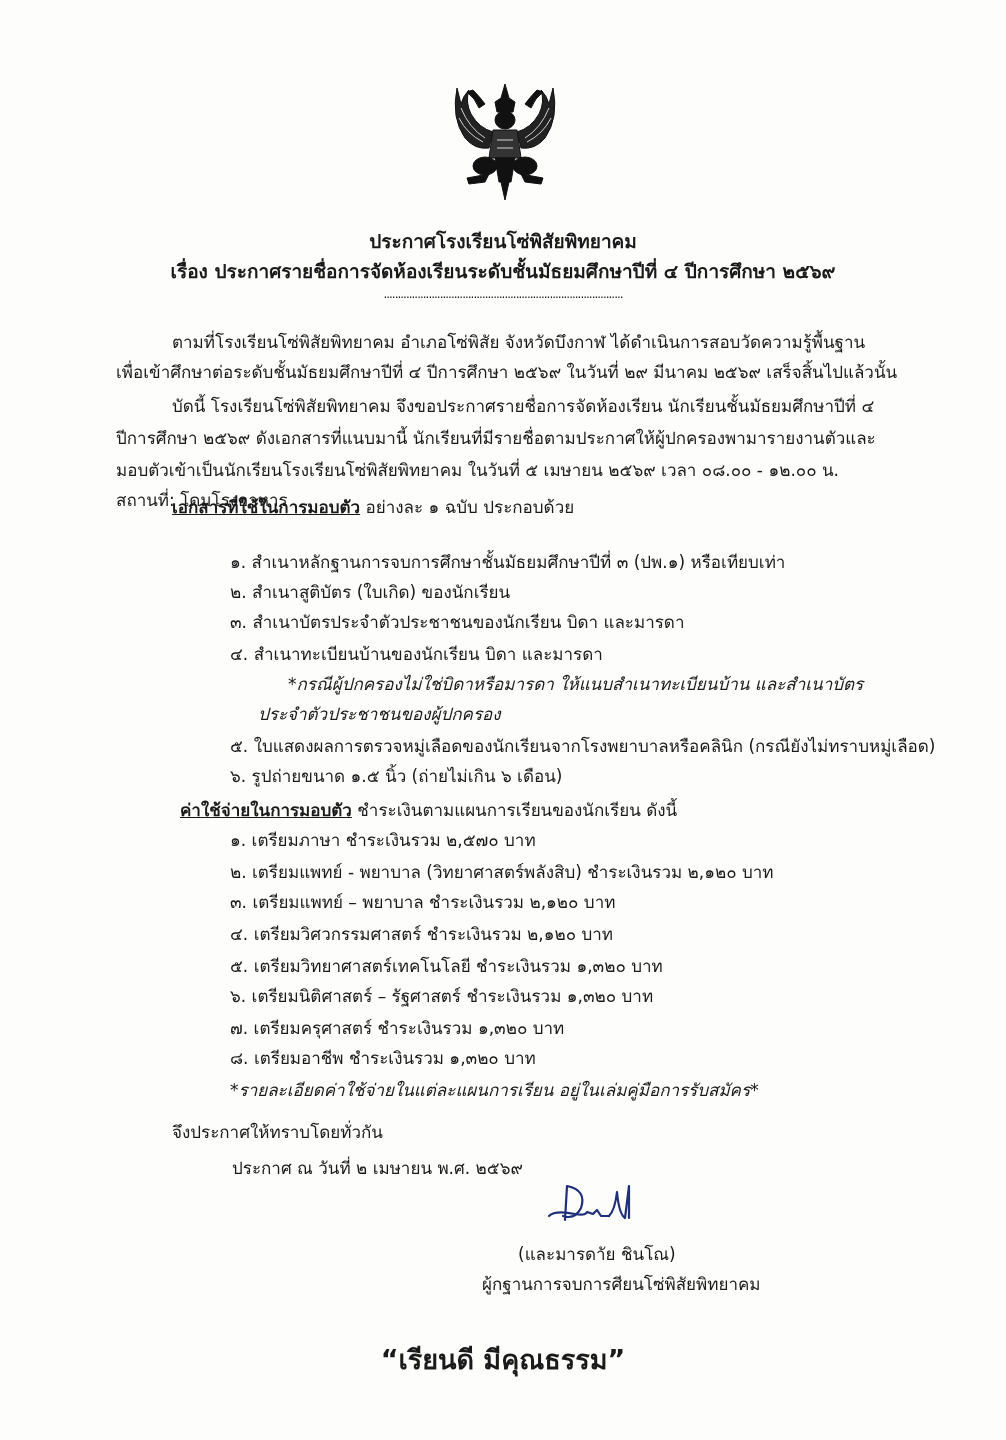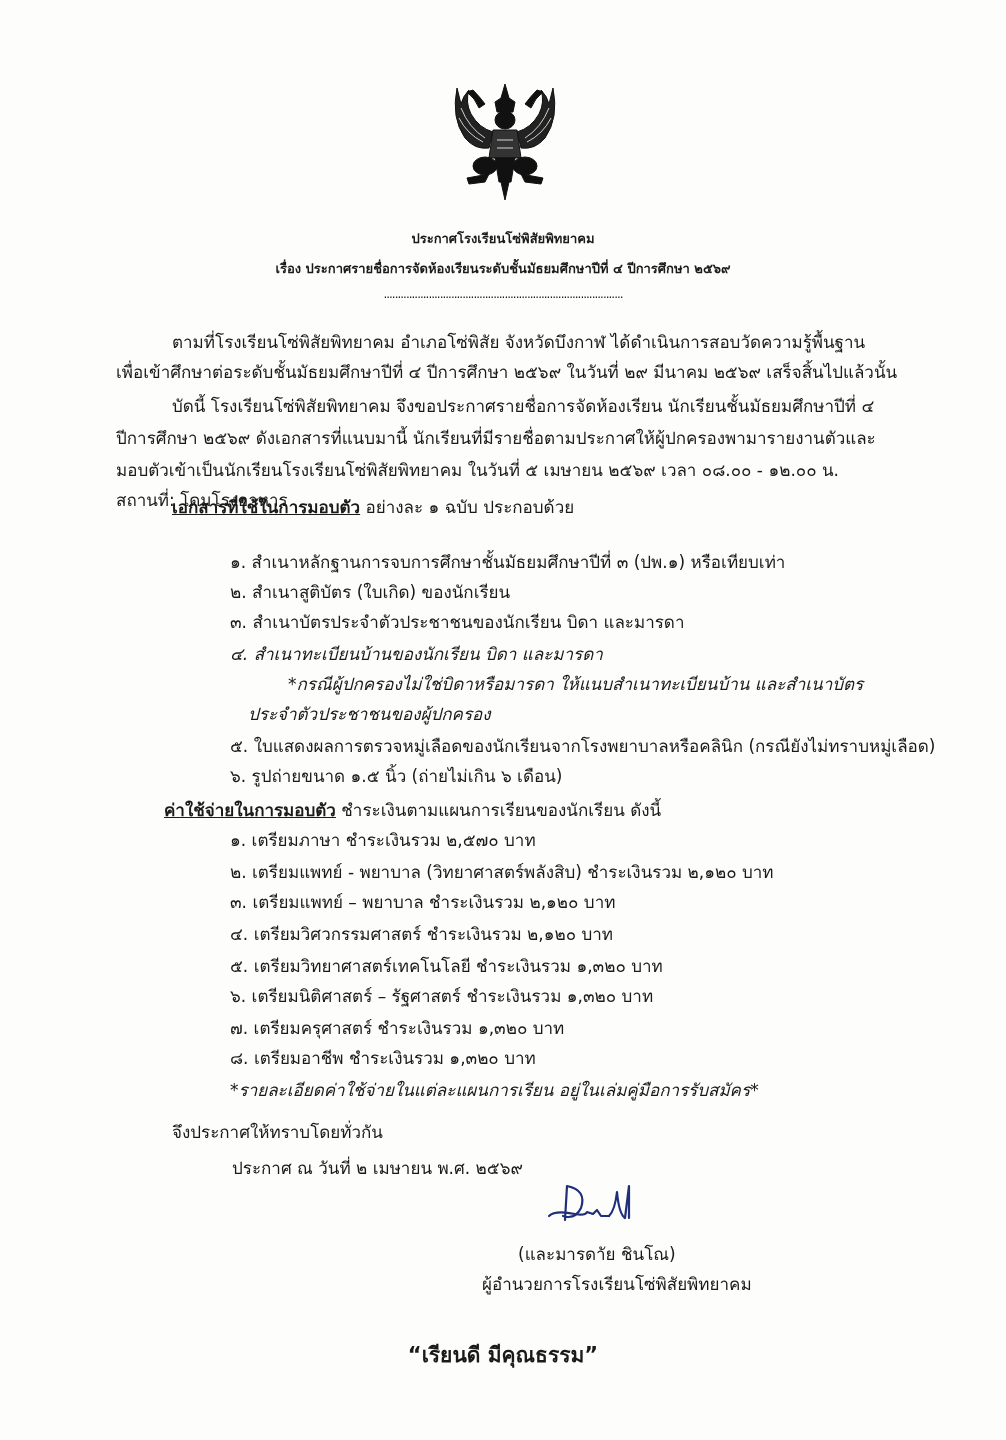--- a/index.html
+++ b/index.html
@@ -5,25 +5,25 @@
   html, body { margin: 0; padding: 0; }
   body {
     width: 1006px; height: 1440px;
     background: #fdfdfc;
     position: relative; overflow: hidden;
     font-family: "DejaVu Sans", "Liberation Sans", sans-serif;
     color: #1a1a1a;
   }
   .abs { position: absolute; white-space: nowrap; }
   .t { font-size: 17px; line-height: 1; }
-  .hb { font-weight: bold; font-size: 13px; }
+  .hb { font-weight: bold; font-size: 19px; }
   .it { font-style: italic; }
   .ul { text-decoration: underline; font-weight: bold; }
   .c { left: 0; right: 0; text-align: center; }
-  .motto { font-weight: bold; font-size: 21px; }
+  .motto { font-weight: bold; font-size: 27px; }
   #emblem { left: 444px; top: 78px; width: 122px; height: 126px; }
   #signature { left: 545px; top: 1180px; width: 100px; height: 46px; }
 </style>
 </head>
 <body>
 
 <svg id="emblem" class="abs" viewBox="0 0 120 126">
   <g fill="#111" stroke="#111" stroke-width="1">
 
     <path d="M60 6 L64 20 L70 24 L68 34 L52 34 L50 24 L56 20 Z"></path>
@@ -67,27 +67,27 @@
 <div class="abs t" style="left:116px; top:430px;">ปีการศึกษา ๒๕๖๙ ดังเอกสารที่แนบมานี้ นักเรียนที่มีรายชื่อตามประกาศให้ผู้ปกครองพามารายงานตัวและ</div>
 <div class="abs t" style="left:116px; top:462px;">มอบตัวเข้าเป็นนักเรียนโรงเรียนโซ่พิสัยพิทยาคม ในวันที่ ๕ เมษายน ๒๕๖๙ เวลา ๐๘.๐๐ - ๑๒.๐๐ น.</div>
 <div class="abs t" style="left:116px; top:492px;">สถานที่: โดมโรงอาหาร</div>
 
 <div class="abs t" style="left:172px; top:499px;">
   <span class="ul">เอกสารที่ใช้ในการมอบตัว</span><span> อย่างละ ๑ ฉบับ ประกอบด้วย</span>
 </div>
 <div class="abs t" style="left:230px; top:554px;">๑. สำเนาหลักฐานการจบการศึกษาชั้นมัธยมศึกษาปีที่ ๓ (ปพ.๑) หรือเทียบเท่า</div>
 <div class="abs t" style="left:230px; top:584px;text-align:right;">๒. สำเนาสูติบัตร (ใบเกิด) ของนักเรียน</div>
 <div class="abs t" style="left:230px; top:614px;text-align:right;">๓. สำเนาบัตรประจำตัวประชาชนของนักเรียน บิดา และมารดา</div>
-<div class="abs t" style="left:230px; top:646px;font-style:italic;">๔. สำเนาทะเบียนบ้านของนักเรียน บิดา และมารดา</div>
+<div class="abs t" style="left:230px; top:646px;">๔. สำเนาทะเบียนบ้านของนักเรียน บิดา และมารดา</div>
 <div class="abs t it" style="left:288px; top:676px;">*กรณีผู้ปกครองไม่ใช่บิดาหรือมารดา ให้แนบสำเนาทะเบียนบ้าน และสำเนาบัตร</div>
-<div class="abs t it" style="left:248px; top:706px;">ประจำตัวประชาชนของผู้ปกครอง</div>
+<div class="abs t it" style="left:258px; top:706px;">ประจำตัวประชาชนของผู้ปกครอง</div>
 <div class="abs t" style="left:230px; top:738px;">๕. ใบแสดงผลการตรวจหมู่เลือดของนักเรียนจากโรงพยาบาลหรือคลินิก (กรณียังไม่ทราบหมู่เลือด)</div>
 <div class="abs t" style="left:230px; top:768px;">๖. รูปถ่ายขนาด ๑.๕ นิ้ว (ถ่ายไม่เกิน ๖ เดือน)</div>
 
-<div class="abs t" style="left:164px; top:802px;">
+<div class="abs t" style="left:180px; top:802px;">
   <span class="ul">ค่าใช้จ่ายในการมอบตัว</span><span> ชำระเงินตามแผนการเรียนของนักเรียน ดังนี้</span>
 </div>
 <div class="abs t" style="left:230px; top:832px;">๑. เตรียมภาษา ชำระเงินรวม ๒,๕๗๐ บาท</div>
 <div class="abs t" style="left:230px; top:864px;">๒. เตรียมแพทย์ - พยาบาล (วิทยาศาสตร์พลังสิบ) ชำระเงินรวม ๒,๑๒๐ บาท</div>
 <div class="abs t" style="left:230px; top:894px;">๓. เตรียมแพทย์ – พยาบาล ชำระเงินรวม ๒,๑๒๐ บาท</div>
 <div class="abs t" style="left:230px; top:926px;">๔. เตรียมวิศวกรรมศาสตร์ ชำระเงินรวม ๒,๑๒๐ บาท</div>
 <div class="abs t" style="left:230px; top:958px;">๕. เตรียมวิทยาศาสตร์เทคโนโลยี ชำระเงินรวม ๑,๓๒๐ บาท</div>
 <div class="abs t" style="left:230px; top:988px;">๖. เตรียมนิติศาสตร์ – รัฐศาสตร์ ชำระเงินรวม ๑,๓๒๐ บาท</div>
 <div class="abs t" style="left:230px; top:1020px;">๗. เตรียมครุศาสตร์ ชำระเงินรวม ๑,๓๒๐ บาท</div>
 <div class="abs t" style="left:230px; top:1050px;">๘. เตรียมอาชีพ ชำระเงินรวม ๑,๓๒๐ บาท</div>
@@ -98,15 +98,15 @@
 
 <svg id="signature" class="abs" viewBox="0 0 100 46">
   <g fill="none" stroke="#1f2f7a" stroke-width="2.2" stroke-linecap="round" stroke-linejoin="round">
     <path d="M20 40 L22 6 Q42 10 36 28 Q30 40 18 36"></path>
     <path d="M4 36 Q10 30 30 34 Q40 36 42 32 L48 34 L52 30 L56 36 L64 36"></path>
     <path d="M64 36 Q70 30 72 12 Q74 34 80 38 L84 6 L84 38"></path>
   </g>
 </svg>
 
 <div class="abs t" style="left:518px; top:1246px;">(และมารดาัย  ชินโณ)</div>
-<div class="abs t" style="left:482px; top:1276px;">ผู้อำนวยการโรงเรียนโซ่พิสัยพิทยาคม</div>
+<div class="abs t" style="left:482px; top:1276px;">ผู้กฐานการจบการศียนโซ่พิสัยพิทยาคม</div>
 
 <div class="abs c motto" style="top:1338px;">“เรียนดี มีคุณธรรม”</div>
 
 </body></html>

